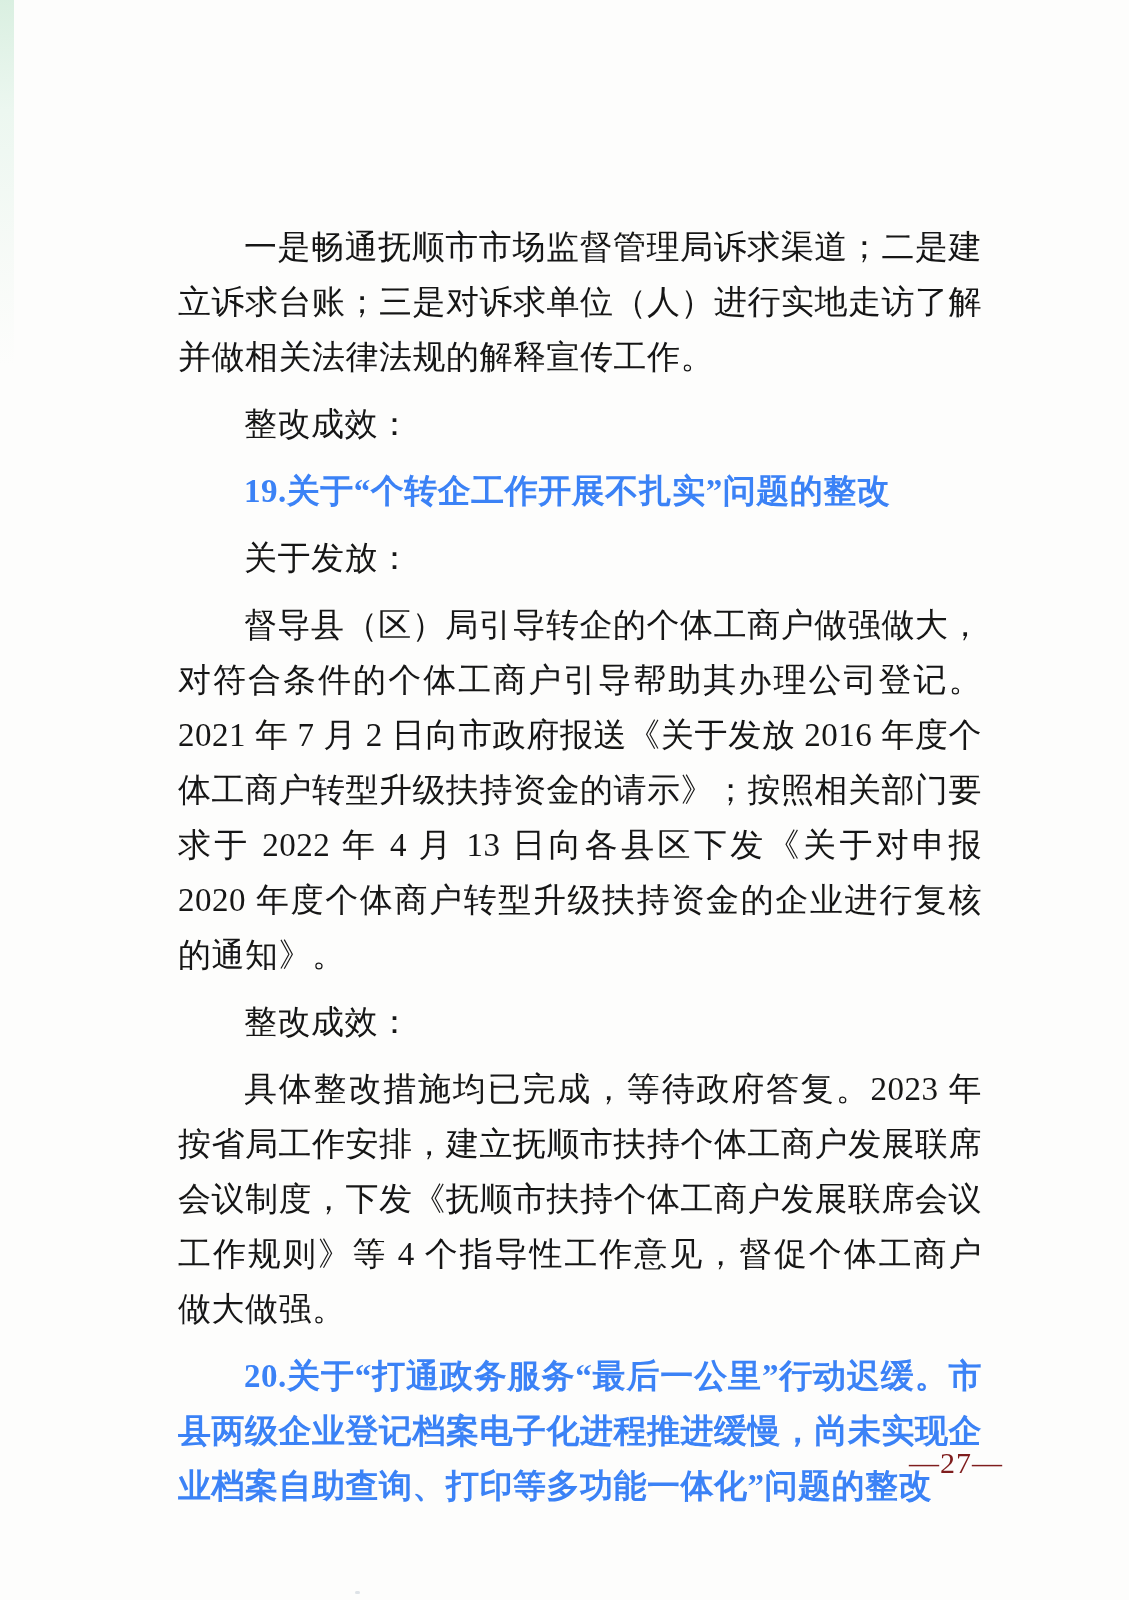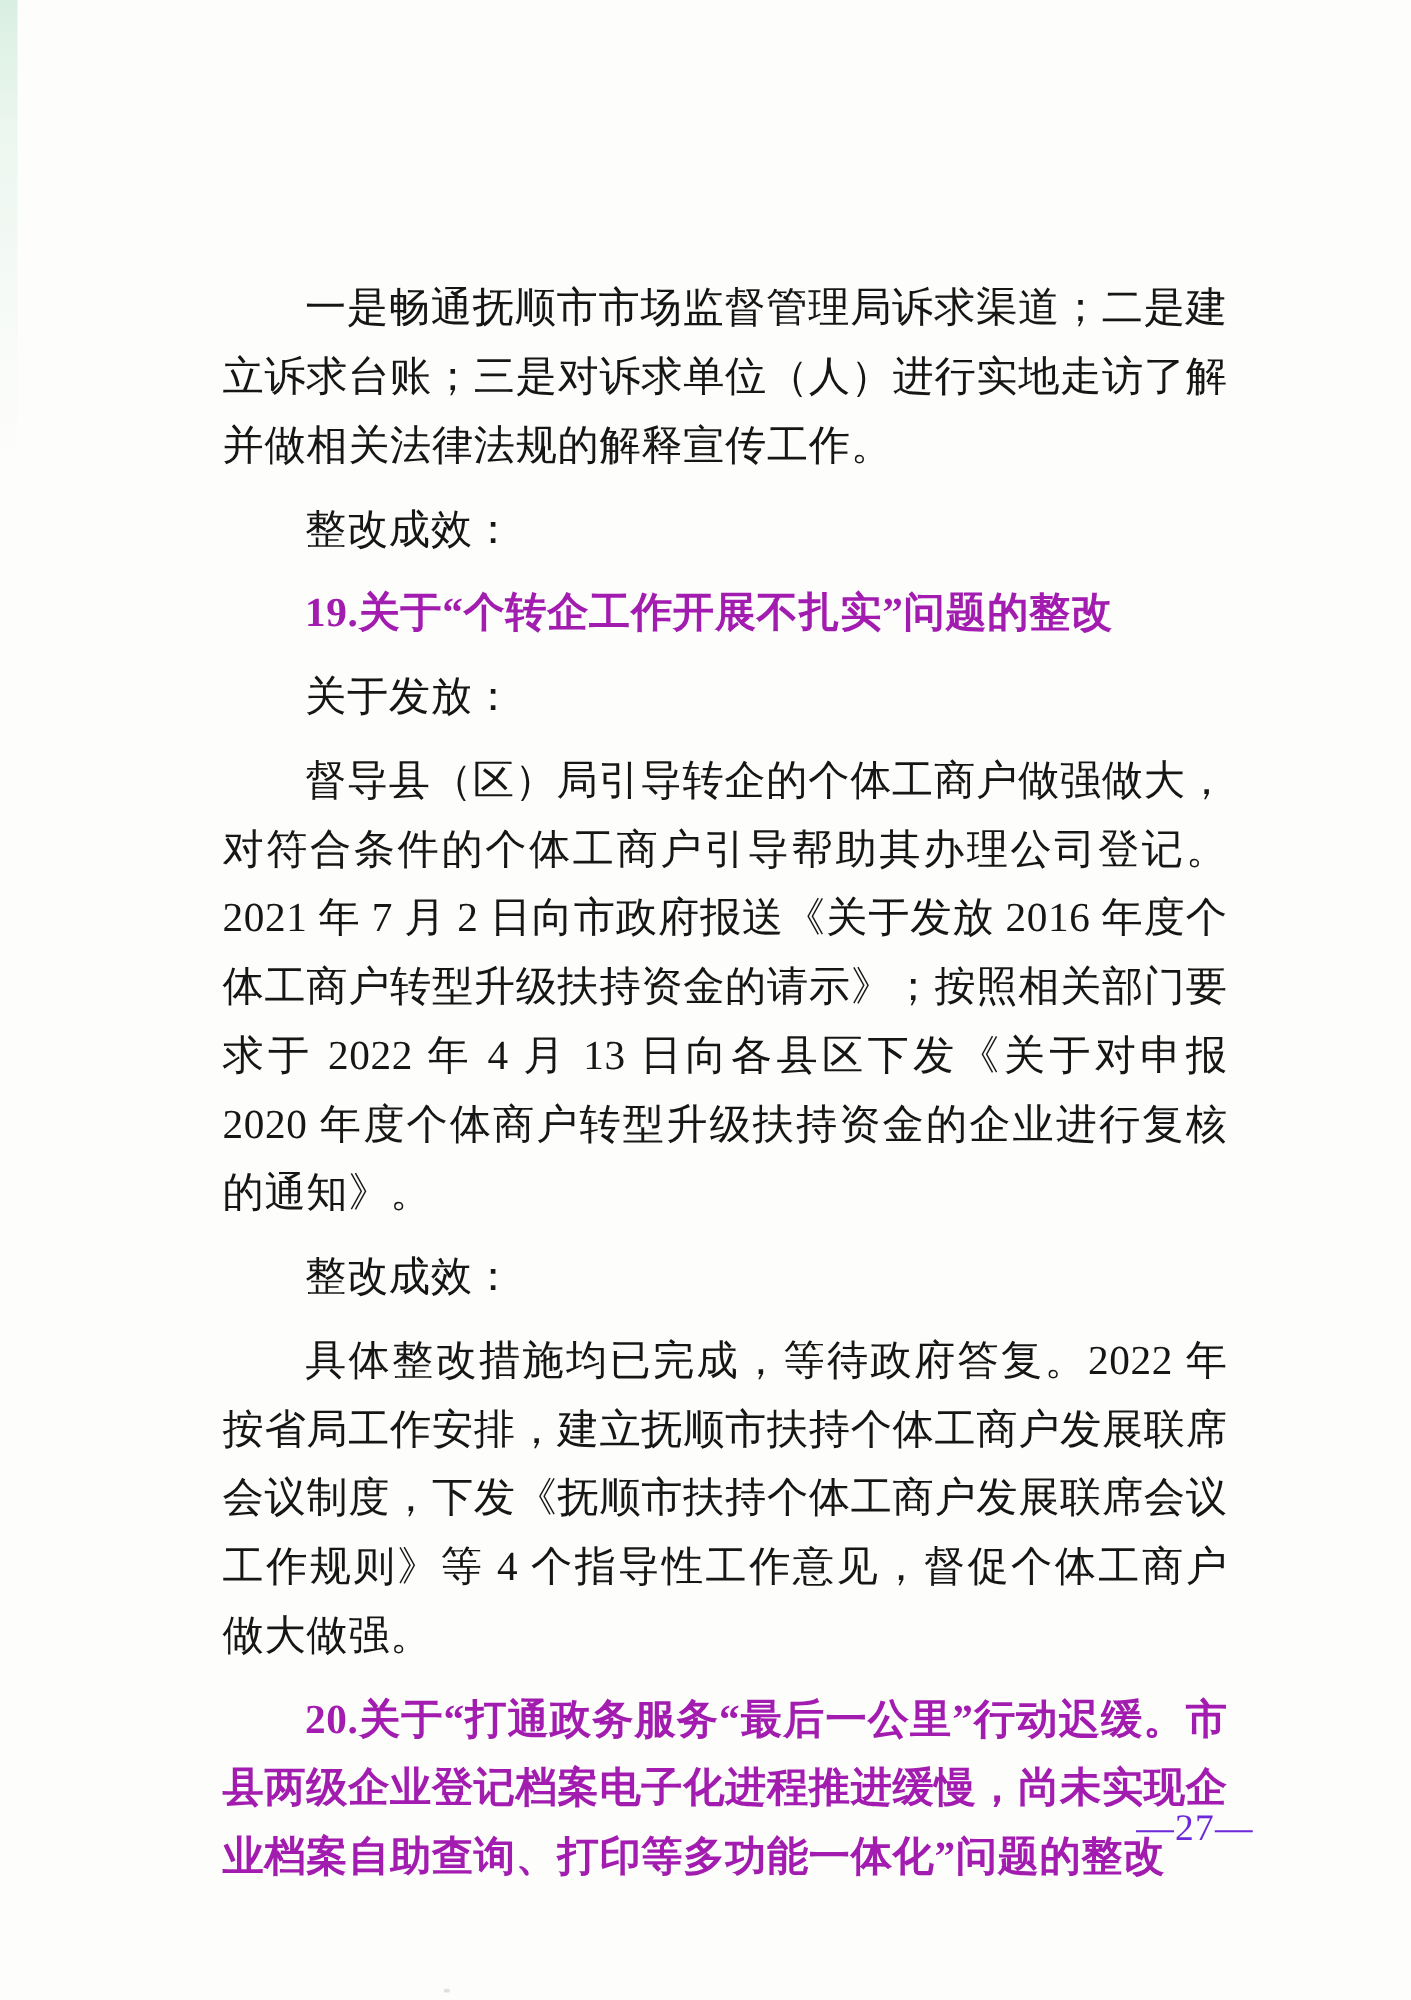--- a/index.html
+++ b/index.html
@@ -53,46 +53,46 @@
   }
   .content p {
     margin: 12px;
     padding: 0;
   }
   .indent {
     text-indent: 2em;
   }
   .heading {
     font-weight: 700;
-    color: #a21caf;
+    color: #3b82f6;
   }
   .page-number {
     position: absolute;
     top: 1446px;
     right: 126px;
     font-size: 30px;
     letter-spacing: 1px;
-    color: #6d28d9;
+    color: #7f1d1d;
   }
 </style>
 </head>
 <body>
 
 <div class="page">
 
   <div class="scan-strip"></div>
 
   <main class="content">
     <p class="body indent">一是畅通抚顺市市场监督管理局诉求渠道；二是建立诉求台账；三是对诉求单位（人）进行实地走访了解并做相关法律法规的解释宣传工作。</p>
     <p class="body indent">整改成效：</p>
     <p class="heading indent">19.关于“个转企工作开展不扎实”问题的整改</p>
     <p class="body indent">关于发放：</p>
     <p class="body indent">督导县（区）局引导转企的个体工商户做强做大，对符合条件的个体工商户引导帮助其办理公司登记。2021 年 7 月 2 日向市政府报送《关于发放 2016 年度个体工商户转型升级扶持资金的请示》；按照相关部门要求于 2022 年 4 月 13 日向各县区下发《关于对申报 2020 年度个体商户转型升级扶持资金的企业进行复核的通知》。</p>
     <p class="body indent">整改成效：</p>
-    <p class="body indent">具体整改措施均已完成，等待政府答复。2022 年按省局工作安排，建立抚顺市扶持个体工商户发展联席会议制度，下发《抚顺市扶持个体工商户发展联席会议工作规则》等 4 个指导性工作意见，督促个体工商户做大做强。</p>
+    <p class="body indent">具体整改措施均已完成，等待政府答复。2023 年按省局工作安排，建立抚顺市扶持个体工商户发展联席会议制度，下发《抚顺市扶持个体工商户发展联席会议工作规则》等 4 个指导性工作意见，督促个体工商户做大做强。</p>
     <p class="heading indent">20.关于“打通政务服务“最后一公里”行动迟缓。市县两级企业登记档案电子化进程推进缓慢，尚未实现企业档案自助查询、打印等多功能一体化”问题的整改</p>
   </main>
 
   <div class="page-number">—27—</div>
 
   <div class="scan-speck"></div>
 
 </div>
 
 </body></html>

